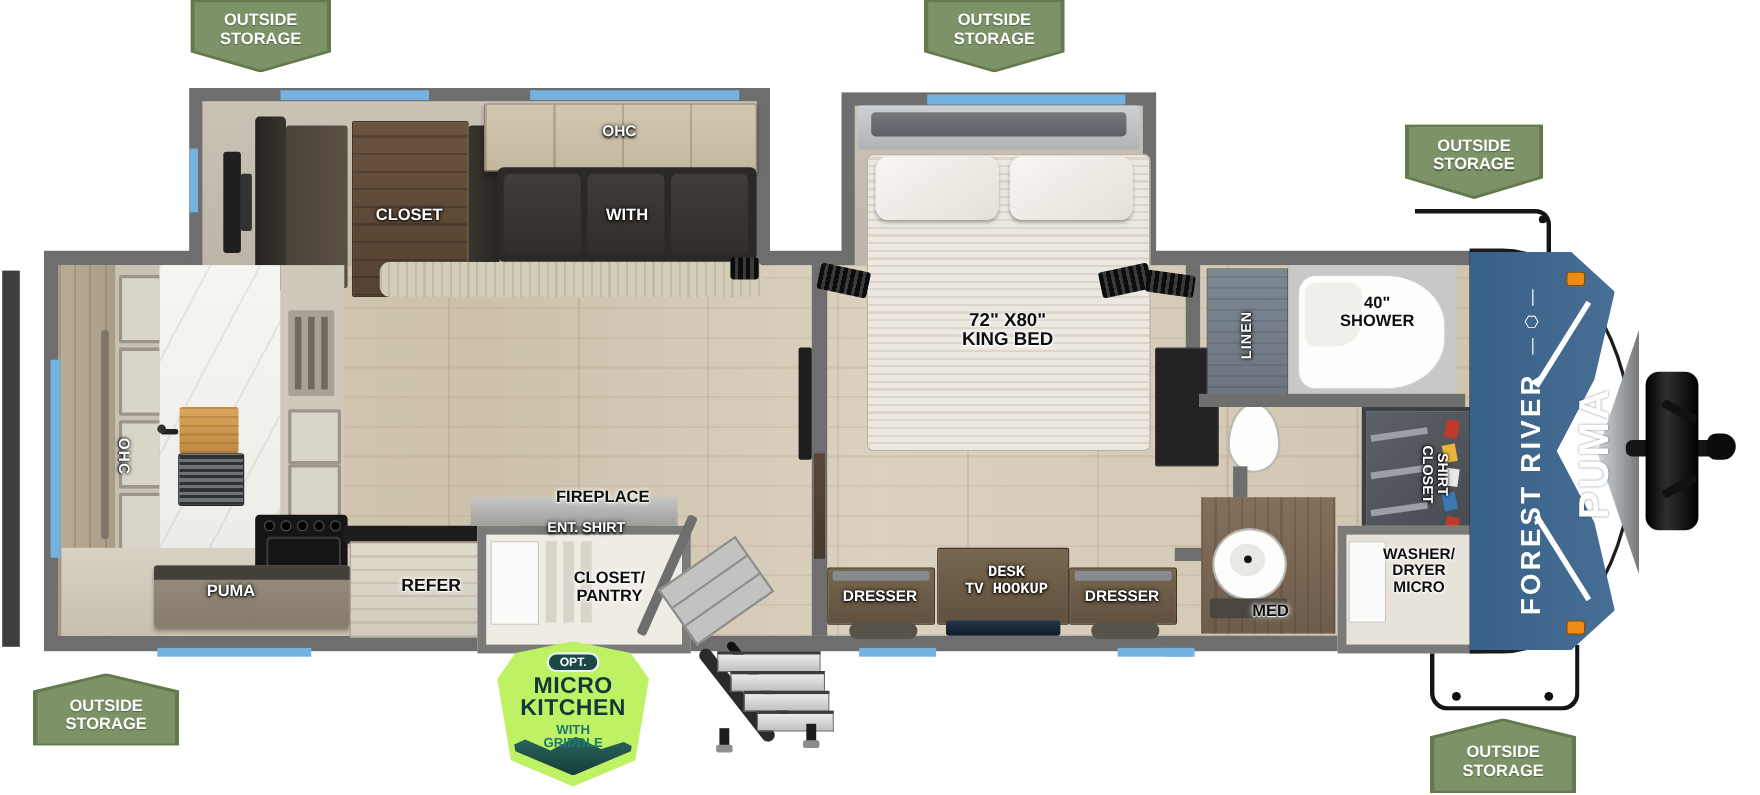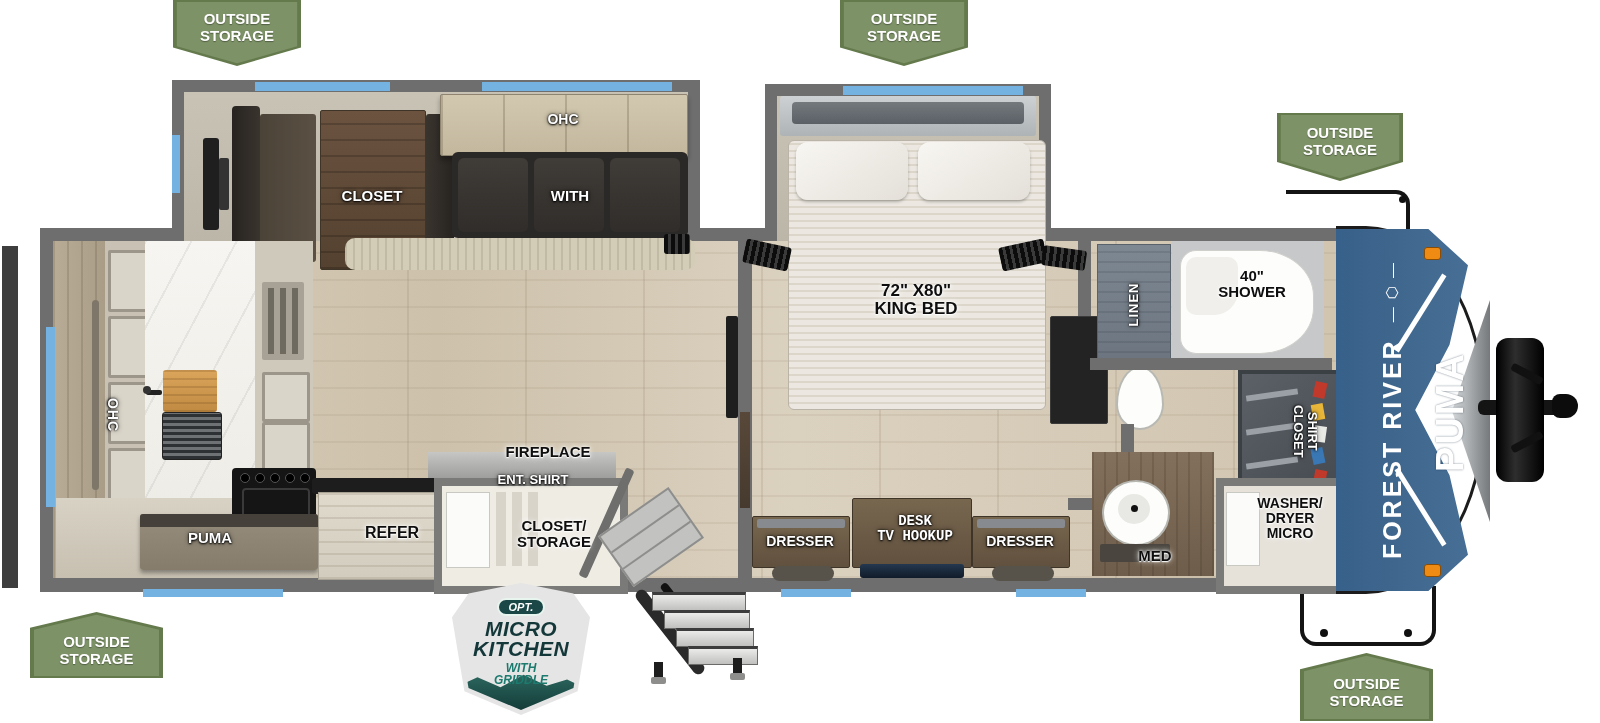--- a/index.html
+++ b/index.html
@@ -36,21 +36,21 @@
   .win{position:absolute;background:#74b2e2;z-index:5;}
   .curt{position:absolute;z-index:6;border-radius:3px;background:repeating-linear-gradient(90deg,#0c0c0c 0 4px,#3a3a3a 4px 7px);}
   .wood-box{background:linear-gradient(180deg,#78674f,#60503e);border:1px solid #3f3428;border-radius:2px;}
   .cab-door{position:absolute;background:#dad5c9;border:3px solid #9b958a;border-radius:2px;}
   .mattress{background:repeating-linear-gradient(0deg,#ece8e1 0 5px,#dbd5ca 5px 7px);}
   .pillow{position:absolute;background:linear-gradient(145deg,#f8f6f2,#e4e0d9);border-radius:12px;box-shadow:0 2px 3px rgba(0,0,0,.25);}
   .dot{position:absolute;background:#101010;border-radius:50%;}
   
   .cap-txt{position:absolute;display:flex;align-items:center;justify-content:center;transform:rotate(-90deg);z-index:8;color:#fff;}
   
-  .opt-outer{position:absolute;z-index:9;clip-path:polygon(50% 0%,88% 8%,100% 26%,91% 82%,50% 100%,9% 82%,0% 26%,12% 8%);background:#e5e5e5;display:flex;align-items:center;justify-content:center;font-style:italic;}
+  .opt-outer{position:absolute;z-index:9;clip-path:polygon(50% 0%,88% 8%,100% 26%,91% 82%,50% 100%,9% 82%,0% 26%,12% 8%);background:#bef264;display:flex;align-items:flex-start;justify-content:center;}
   .opt-inner{position:relative;width:calc(100% - 10px);height:calc(100% - 10px);clip-path:polygon(50% 0%,88% 8%,100% 26%,91% 82%,50% 100%,9% 82%,0% 26%,12% 8%);background:linear-gradient(180deg,#f3faf5,#d9edе2 50%,#cfe7da);overflow:hidden;display:flex;flex-direction:column;align-items:center;}
   .opt-mtn{position:absolute;left:0;right:0;bottom:0;height:32%;background:linear-gradient(180deg,#2e6b62,#143c39);clip-path:polygon(0 40%,16% 16%,34% 42%,52% 10%,70% 38%,86% 22%,100% 44%,100% 100%,0 100%);}
 </style>
 </head>
 <body>
 
 <div class="scene">
 
   <div class="badge down" style="left:173px;top:0;width:128px;height:66px;">
     <div class="bg-outer"></div>
@@ -193,21 +193,21 @@
   <div class="abs" style="left:468px;top:492px;width:100px;height:7px;background:#3a62c4;border-radius:2px;"></div>
 
   <div class="abs" style="left:428px;top:452px;width:188px;height:26px;background:linear-gradient(180deg,#c6c6c4,#9e9e9c);"></div>
   <div class="abs" style="left:434px;top:478px;width:178px;height:100px;background:#efece4;border:8px solid #7a7a78;">
     <div class="abs" style="left:4px;top:6px;width:42px;height:74px;background:#fbfbf9;border:1px solid #c9c9c4;"></div>
     <div class="abs" style="left:54px;top:6px;width:10px;height:74px;background:#d8d4ca;"></div>
     <div class="abs" style="left:70px;top:6px;width:10px;height:74px;background:#d8d4ca;"></div>
     <div class="abs" style="left:86px;top:6px;width:10px;height:74px;background:#d8d4ca;"></div>
   </div>
   <div class="lbl lb pre" style="left:496px;top:518px;width:116px;font-size:15px;">CLOSET/
-STORAGE</div>
+PANTRY</div>
 
   <div class="abs" style="left:602px;top:464px;width:9px;height:118px;background:#6e6e6c;transform:rotate(24deg);border-radius:3px;"></div>
   <div class="abs" style="left:608px;top:506px;width:82px;height:58px;background:#c2c2c0;border:2px solid #8e8e8c;transform:rotate(-35deg);">
     <div class="abs" style="left:0;top:18px;width:82px;height:2px;background:#8e8e8c;"></div>
     <div class="abs" style="left:0;top:38px;width:82px;height:2px;background:#8e8e8c;"></div>
   </div>
 
   <div class="abs wall" style="left:738px;top:241px;width:14px;height:337px;"></div>
   <div class="abs" style="left:740px;top:412px;width:10px;height:96px;background:linear-gradient(180deg,#58483a,#463a2e);"></div>
   <div class="abs" style="left:726px;top:316px;width:12px;height:102px;background:#1e1e1e;border-radius:2px;"></div>

